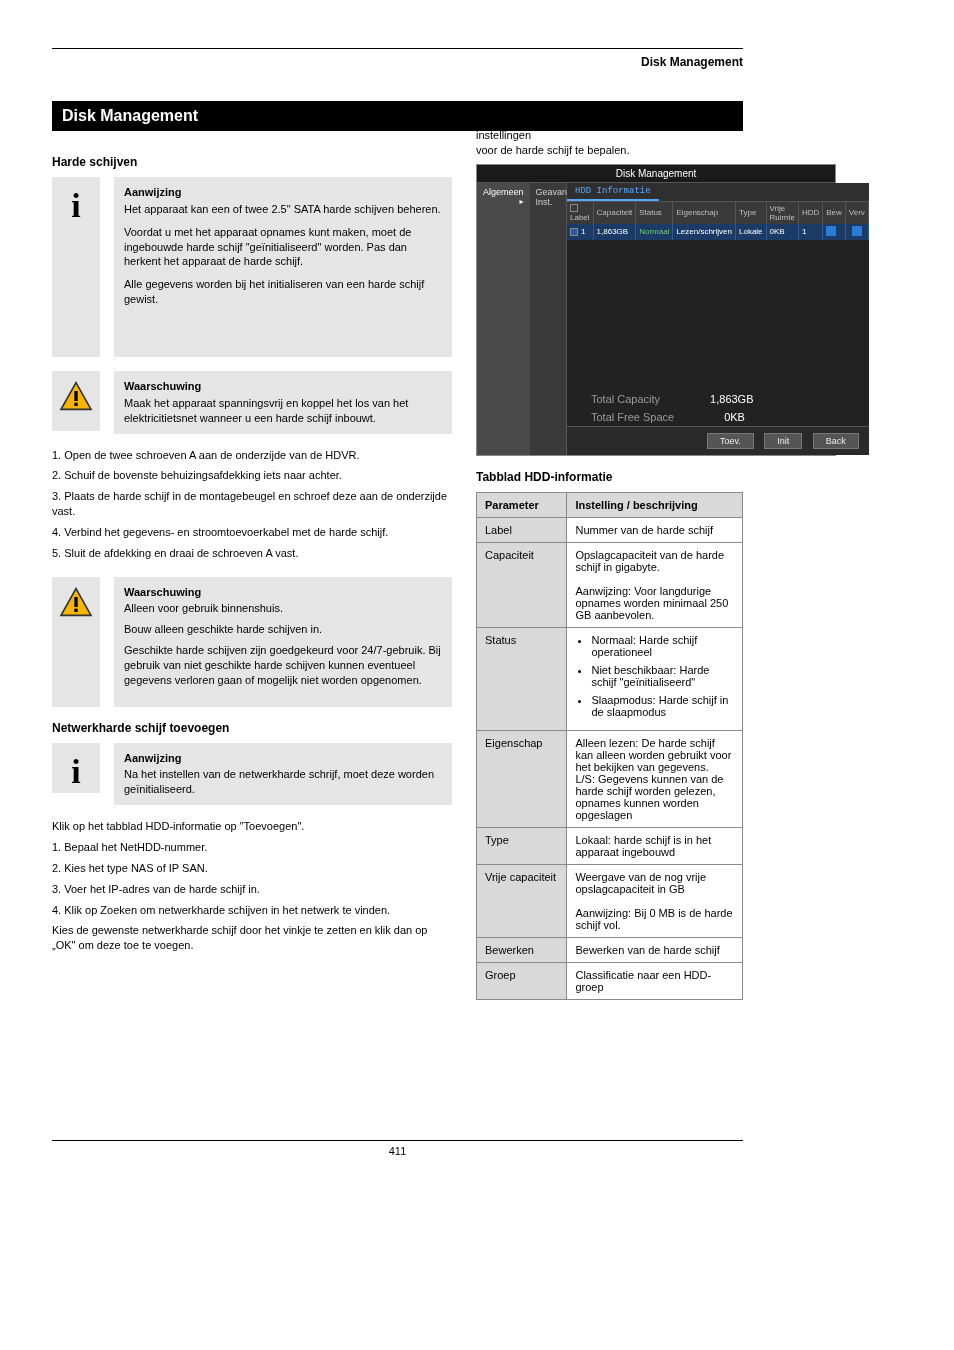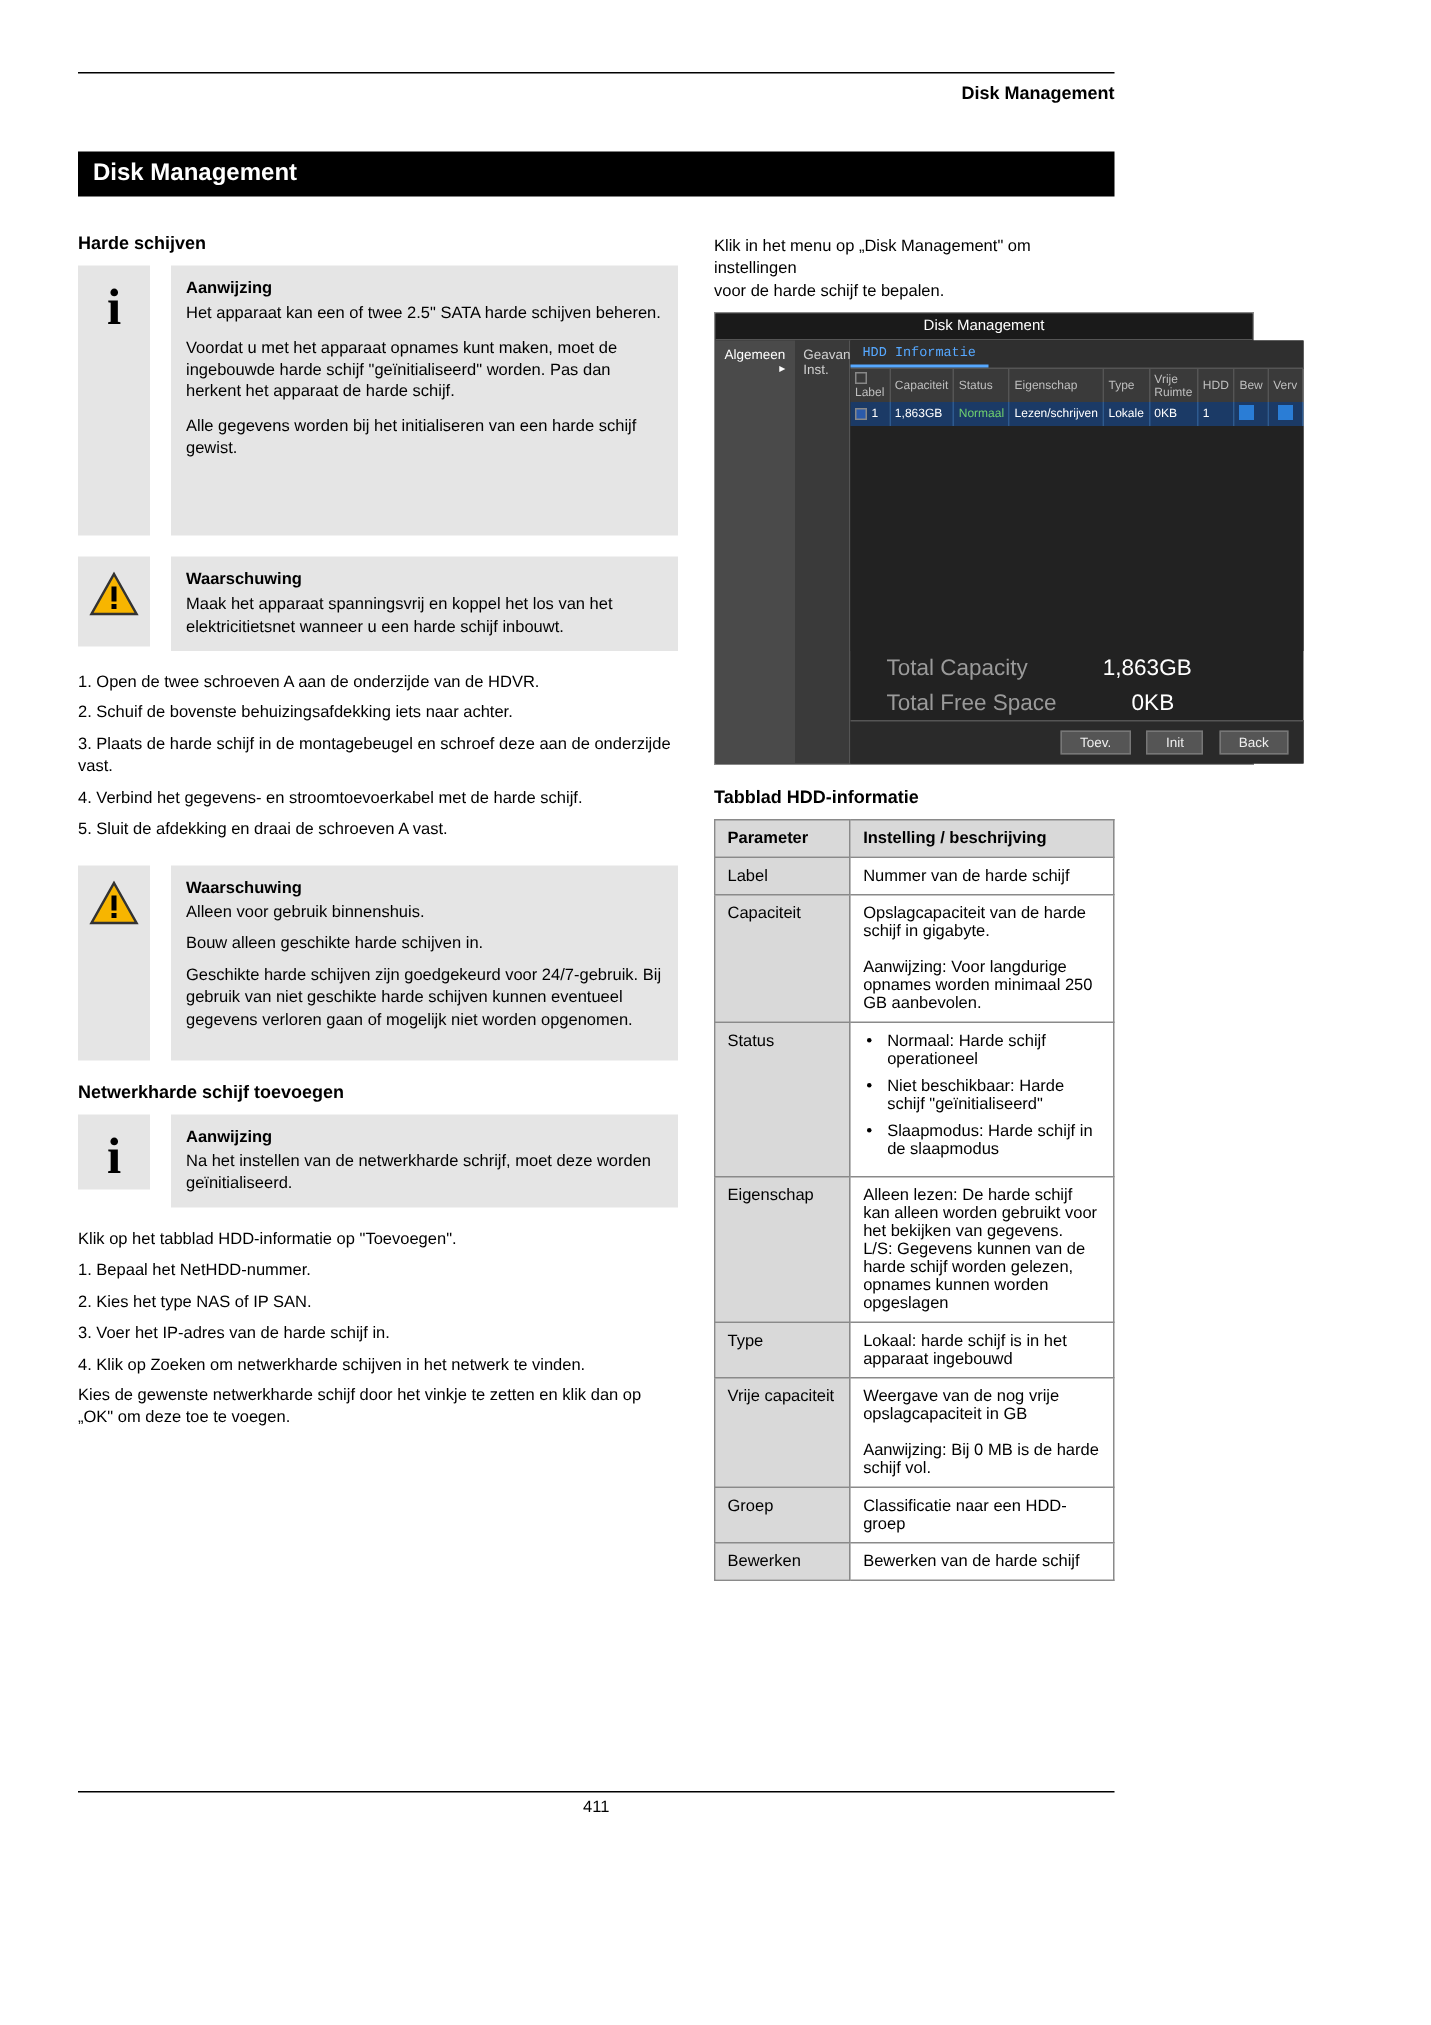--- a/index.html
+++ b/index.html
@@ -3,21 +3,21 @@
 <meta charset="utf-8">
 <style>
   * { box-sizing: border-box; margin: 0; padding: 0; }
   html, body { width: 954px; font-family: Arial, sans-serif; font-size: 12px; color: #000; background: #fff; }
   .page { width: 795px; padding: 48px 52px 20px 52px; position: relative; }
   .header-line { border-top: 1.5px solid #000; margin-bottom: 6px; }
   .page-header { text-align: right; font-weight: bold; font-size: 12px; margin-bottom: 32px; }
   .black-bar { background: #000; color: #fff; font-weight: bold; font-size: 16px; padding: 6px 10px; margin-bottom: 20px; }
   .cols { display: flex; gap: 24px; }
   .col-left { width: 400px; flex: 0 0 400px; }
-  .col-right { flex: 1; min-width: 0; margin-top: 44px; }
+  .col-right { flex: 1; min-width: 0; }
   .sub-h { font-weight: bold; margin: 4px 0 8px 0; font-size: 12px; }
   .callout { display: flex; gap: 14px; margin-bottom: 14px; align-items: flex-start; }
   .callout .iconbox { width: 48px; flex: 0 0 48px; background: #e5e5e5; height: var(--cb-h,100px); display:flex; align-items:flex-start; justify-content:center; padding-top:10px; }
   .callout .body { flex: 1; background: #e5e5e5; padding: 8px 10px; min-height: var(--cb-h,100px); font-size: 11px; line-height: 1.35; }
   .callout .body .lbl { font-weight: bold; display:block; margin-bottom:2px; }
   .info-i { font-family: Georgia, 'Times New Roman', serif; font-weight: bold; font-size: 34px; color:#000; }
   .warn-tri { width: 34px; height: 30px; }
   p.para { font-size: 11px; line-height: 1.35; margin-bottom: 6px; }
   .gap { height: 10px; }
 
@@ -32,21 +32,21 @@
   .shot .side .spacer { flex:1; }
   .shot .main { flex:1; display:flex; flex-direction:column; background:#222; }
   .shot .tabrow { background:#2f2f2f; border-bottom:1px solid #555;font-family:Liberation Mono, monospace; }
   .shot .tab { display:inline-block; padding:3px 8px; color:#56a8ff; border-bottom:2px solid #56a8ff; font-size:9px; }
   .shot table.hdd { width:100%; border-collapse:collapse; font-size:8px; }
   .shot table.hdd th { background:#3a3a3a; color:#bfbfbf; font-weight:normal; padding:2px 3px; text-align:left; border-right:1px solid #555; }
   .shot table.hdd td { background:#1b3a66; color:#fff; padding:2px 3px; border-right:1px solid #2e5a8f; }
   .shot .cb { display:inline-block; width:8px;height:8px;border:1px solid #888;background:#2a5aaa; margin-right:3px; vertical-align:middle;}
   .shot .cb.empty{ background:transparent;}
   .shot .midspace { height:150px; background:#222; }
-  .shot .tot { padding:3px 24px; color:#9a9a9a; font-size:15px; display:flex; gap:50px; }
+  .shot .tot { padding:3px 24px; color:#9a9a9a; font-size:11px; display:flex; gap:50px; }
   .shot .tot .v { color:#fff; }
   .shot .btnrow { text-align:right; padding:6px 10px; background:#2a2a2a; border-top:1px solid #555;}
   .shot .btn { display:inline-block; background:#555; color:#eee; padding:2px 12px; margin-left:8px; font-size:9px; border:1px solid #777; }
   .shot .edit-ico { display:inline-block;width:10px;height:10px;background:#2a7dd6; }
   .shot .del-ico { display:inline-block;width:10px;height:10px;background:#2a7dd6; margin-left:3px; }
 
   
   table.params { width:100%; border-collapse: collapse; font-size:11px; margin-top:6px;}
   table.params th, table.params td { border:1px solid #8a8a8a; padding:6px 8px; vertical-align:top; text-align:left; }
   table.params th { background:#d9d9d9; font-weight:bold; }
@@ -246,27 +246,27 @@
               <td class="k">Type</td>
               <td>Lokaal: harde schijf is in het apparaat ingebouwd</td>
             </tr>
         <tr>
               <td class="k">Vrije capaciteit</td>
               <td style="white-space:pre-line">Weergave van de nog vrije opslagcapaciteit in GB
 
 Aanwijzing: Bij 0 MB is de harde schijf vol.</td>
             </tr>
         <tr>
+              <td class="k">Bewerken</td>
+              <td>Bewerken van de harde schijf</td>
+            </tr>
+        <tr>
               <td class="k">Groep</td>
               <td>Classificatie naar een HDD-groep</td>
             </tr>
-        <tr>
-              <td class="k">Bewerken</td>
-              <td>Bewerken van de harde schijf</td>
-            </tr>
       </tbody>
         </table>
 
     </div>
   </div>
 
   <div class="footer">411</div>
 </div>
 
 </body></html>

